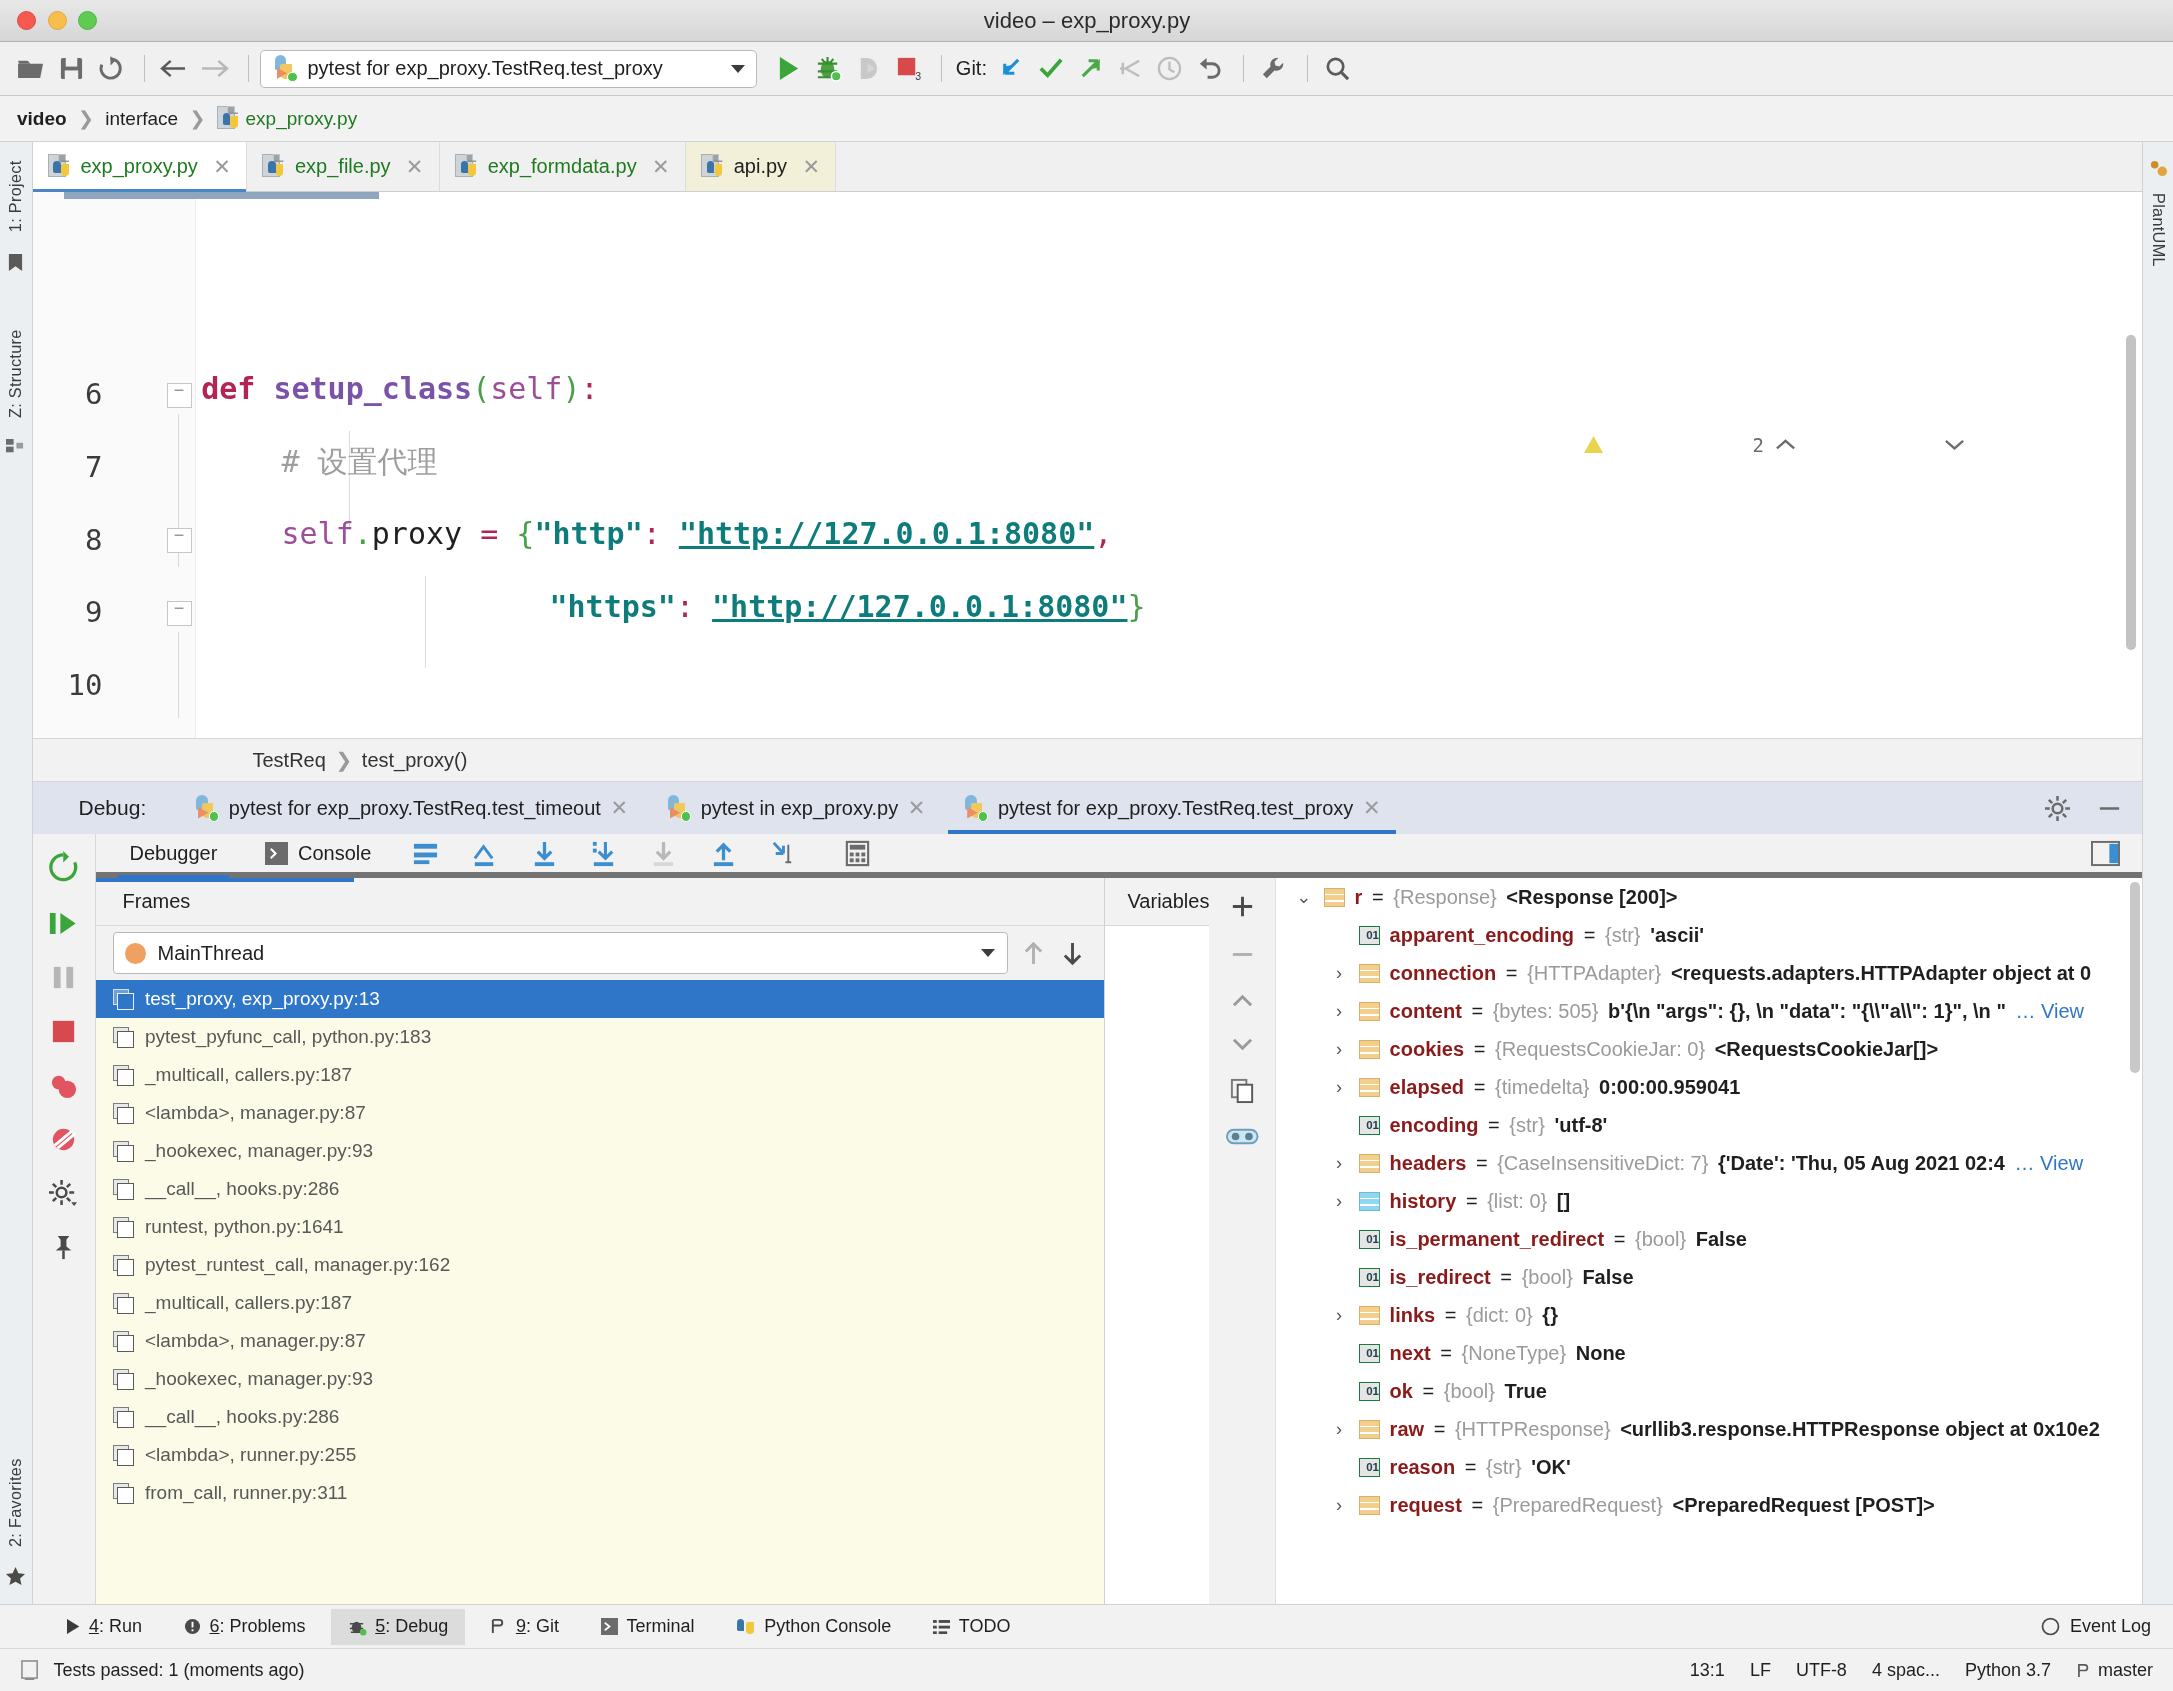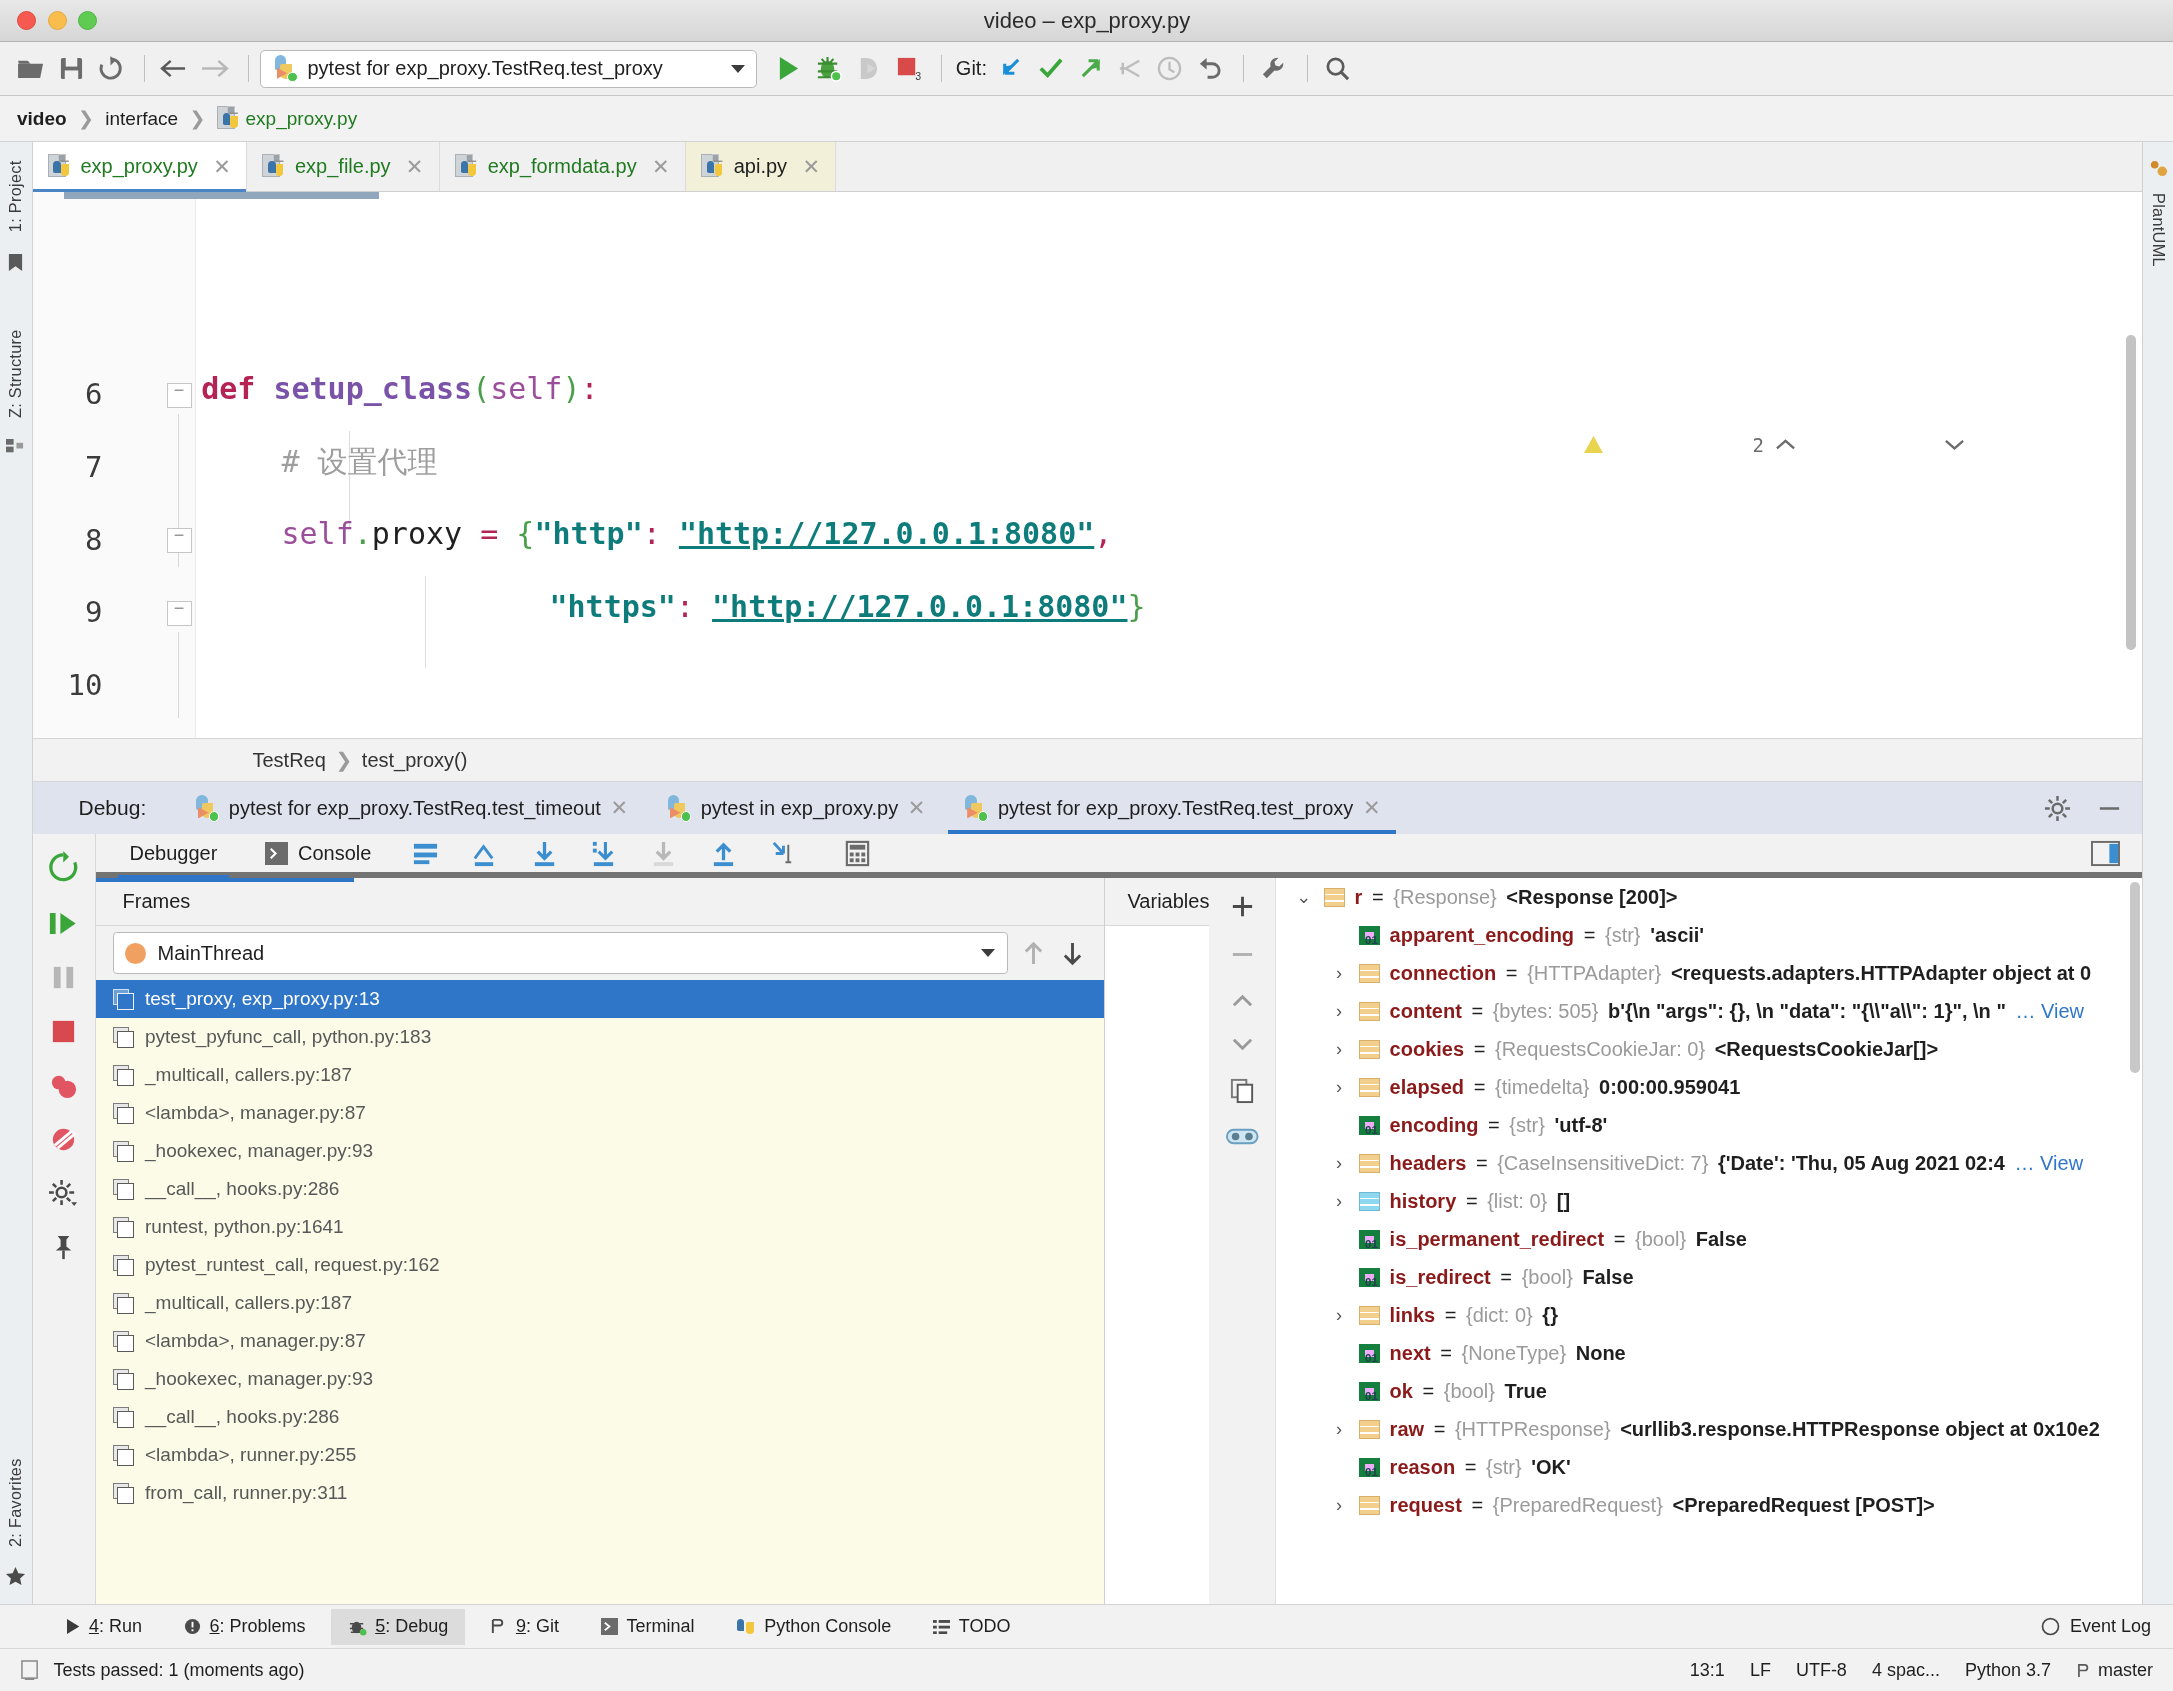--- a/index.html
+++ b/index.html
@@ -177,21 +177,21 @@
   .vars-wrap{ flex:1; display:flex; min-height:0; }
   .vars-rail{ width:67px; background:#f2f2f2; border-right:1px solid #e0e0e0;
               display:flex; flex-direction:column; align-items:center; gap:21px;
               padding-top:15.3px; flex:none; }
   .varlist{ flex:1; overflow:hidden; position:relative; font-size:20px; }
   .vrow{ height:38px; display:flex; align-items:center; gap:9.6px; white-space:nowrap; }
   .vchev{ width:21px; text-align:center; color:#555; font-size:18px; flex:none; }
   .vic{ width:21px;height:19px; flex:none; position:relative; }
   .vic.obj{ background:linear-gradient(#f3cf8e 0 28%,#fff 28% 38%,#f3cf8e 38% 66%,#fff 66% 76%,#f3cf8e 76% 100%);
             border:1px solid #d8b06a; }
-  .vic.prim{ background:#f0abfc; border:6px solid #15803d; font-size:11.5px; color:#20414d;
+  .vic.prim{ background:#e5e5e5; border:1px solid #15803d; font-size:11.5px; color:#20414d;
              text-align:right; line-height:17px; font-weight:bold; }
   .vic.list{ background:linear-gradient(#8fd7ee 0 28%,#fff 28% 38%,#8fd7ee 38% 66%,#fff 66% 76%,#8fd7ee 76% 100%);
              border:1px solid #6bb9d4; }
   .vname{ color:#8b1a1a; font-weight:bold; }
   .veq{ color:#1f1f1f; }
   .vtype{ color:#9a9a9a; }
   .vval{ color:#1f1f1f; font-weight:bold; }
   .vview{ color:#2f76c9; }
   .vscroll{ position:absolute; right:1.9px; top:3.8px; width:9.6px; height:191px;
             background:#c8c8c8; border-radius:4.8px; }
@@ -725,21 +725,21 @@
                     <div class="frow">
                       <span class="fic"></span>
                       <span>__call__, hooks.py:286</span>
                     </div>
                     <div class="frow">
                       <span class="fic"></span>
                       <span>runtest, python.py:1641</span>
                     </div>
                     <div class="frow">
                       <span class="fic"></span>
-                      <span>pytest_runtest_call, request.py:162</span>
+                      <span>pytest_runtest_call, manager.py:162</span>
                     </div>
                     <div class="frow">
                       <span class="fic"></span>
                       <span>_multicall, callers.py:187</span>
                     </div>
                     <div class="frow">
                       <span class="fic"></span>
                       <span>&lt;lambda&gt;, manager.py:87</span>
                     </div>
                     <div class="frow">

